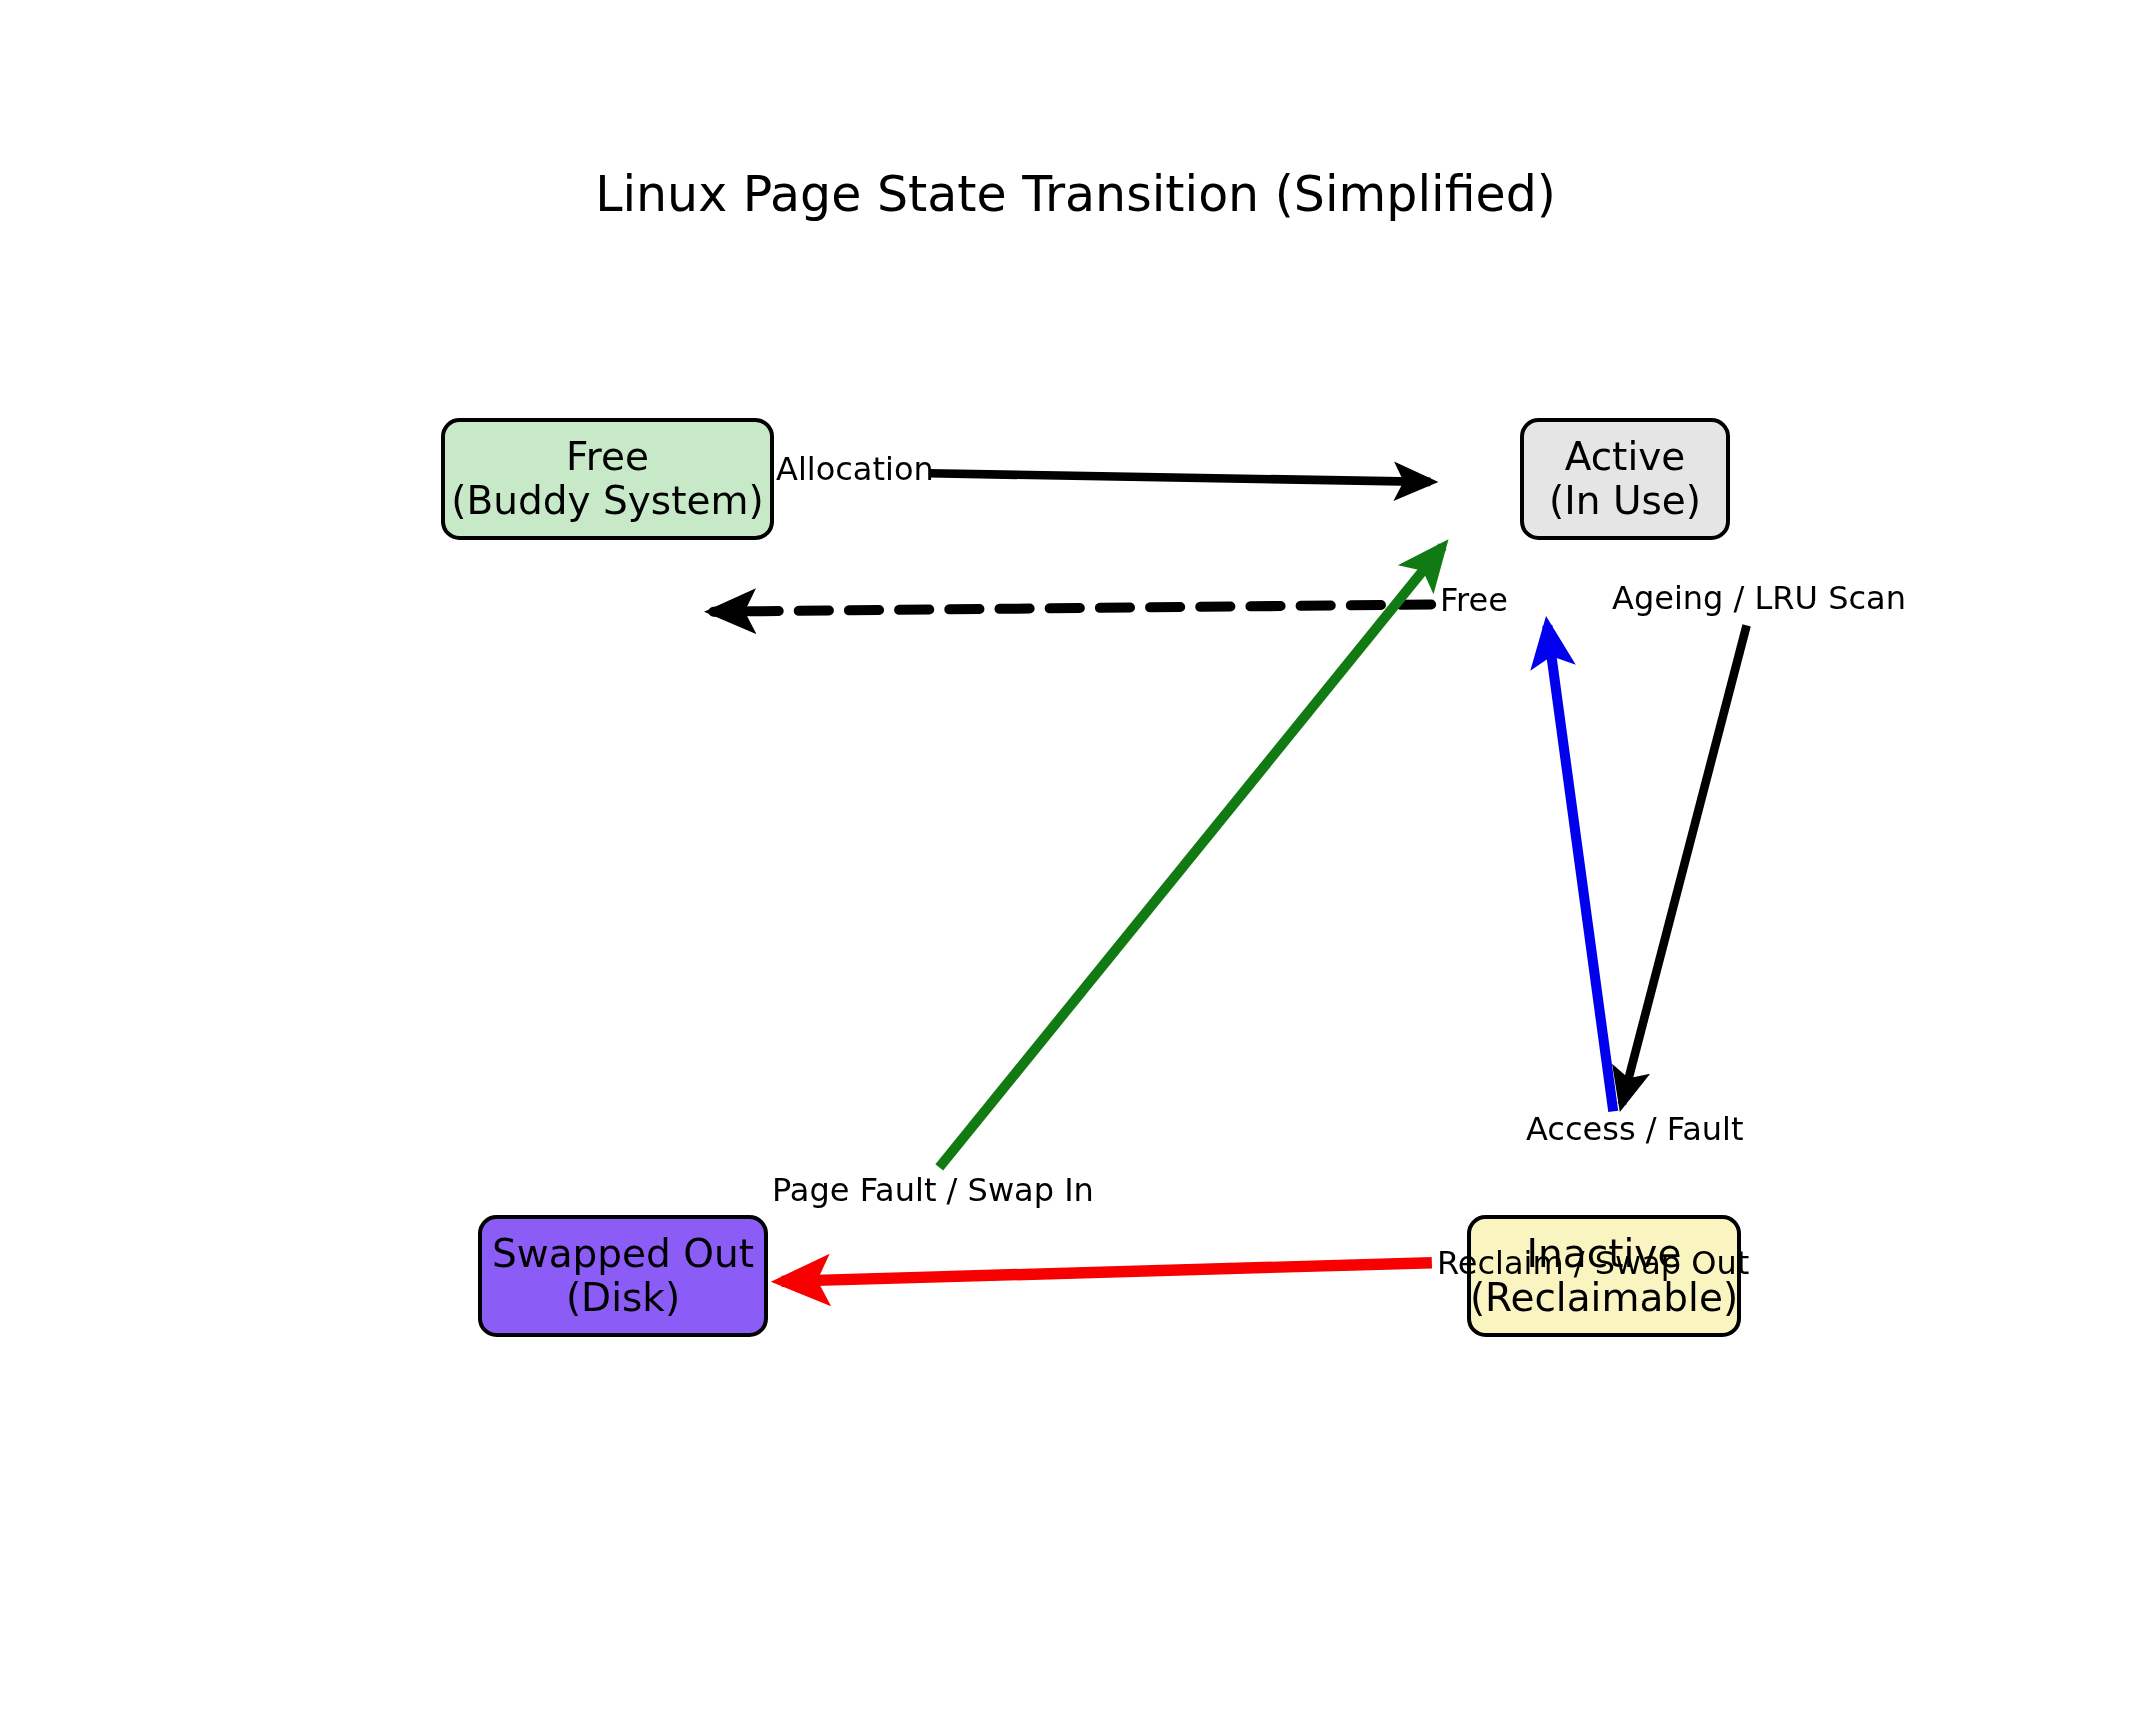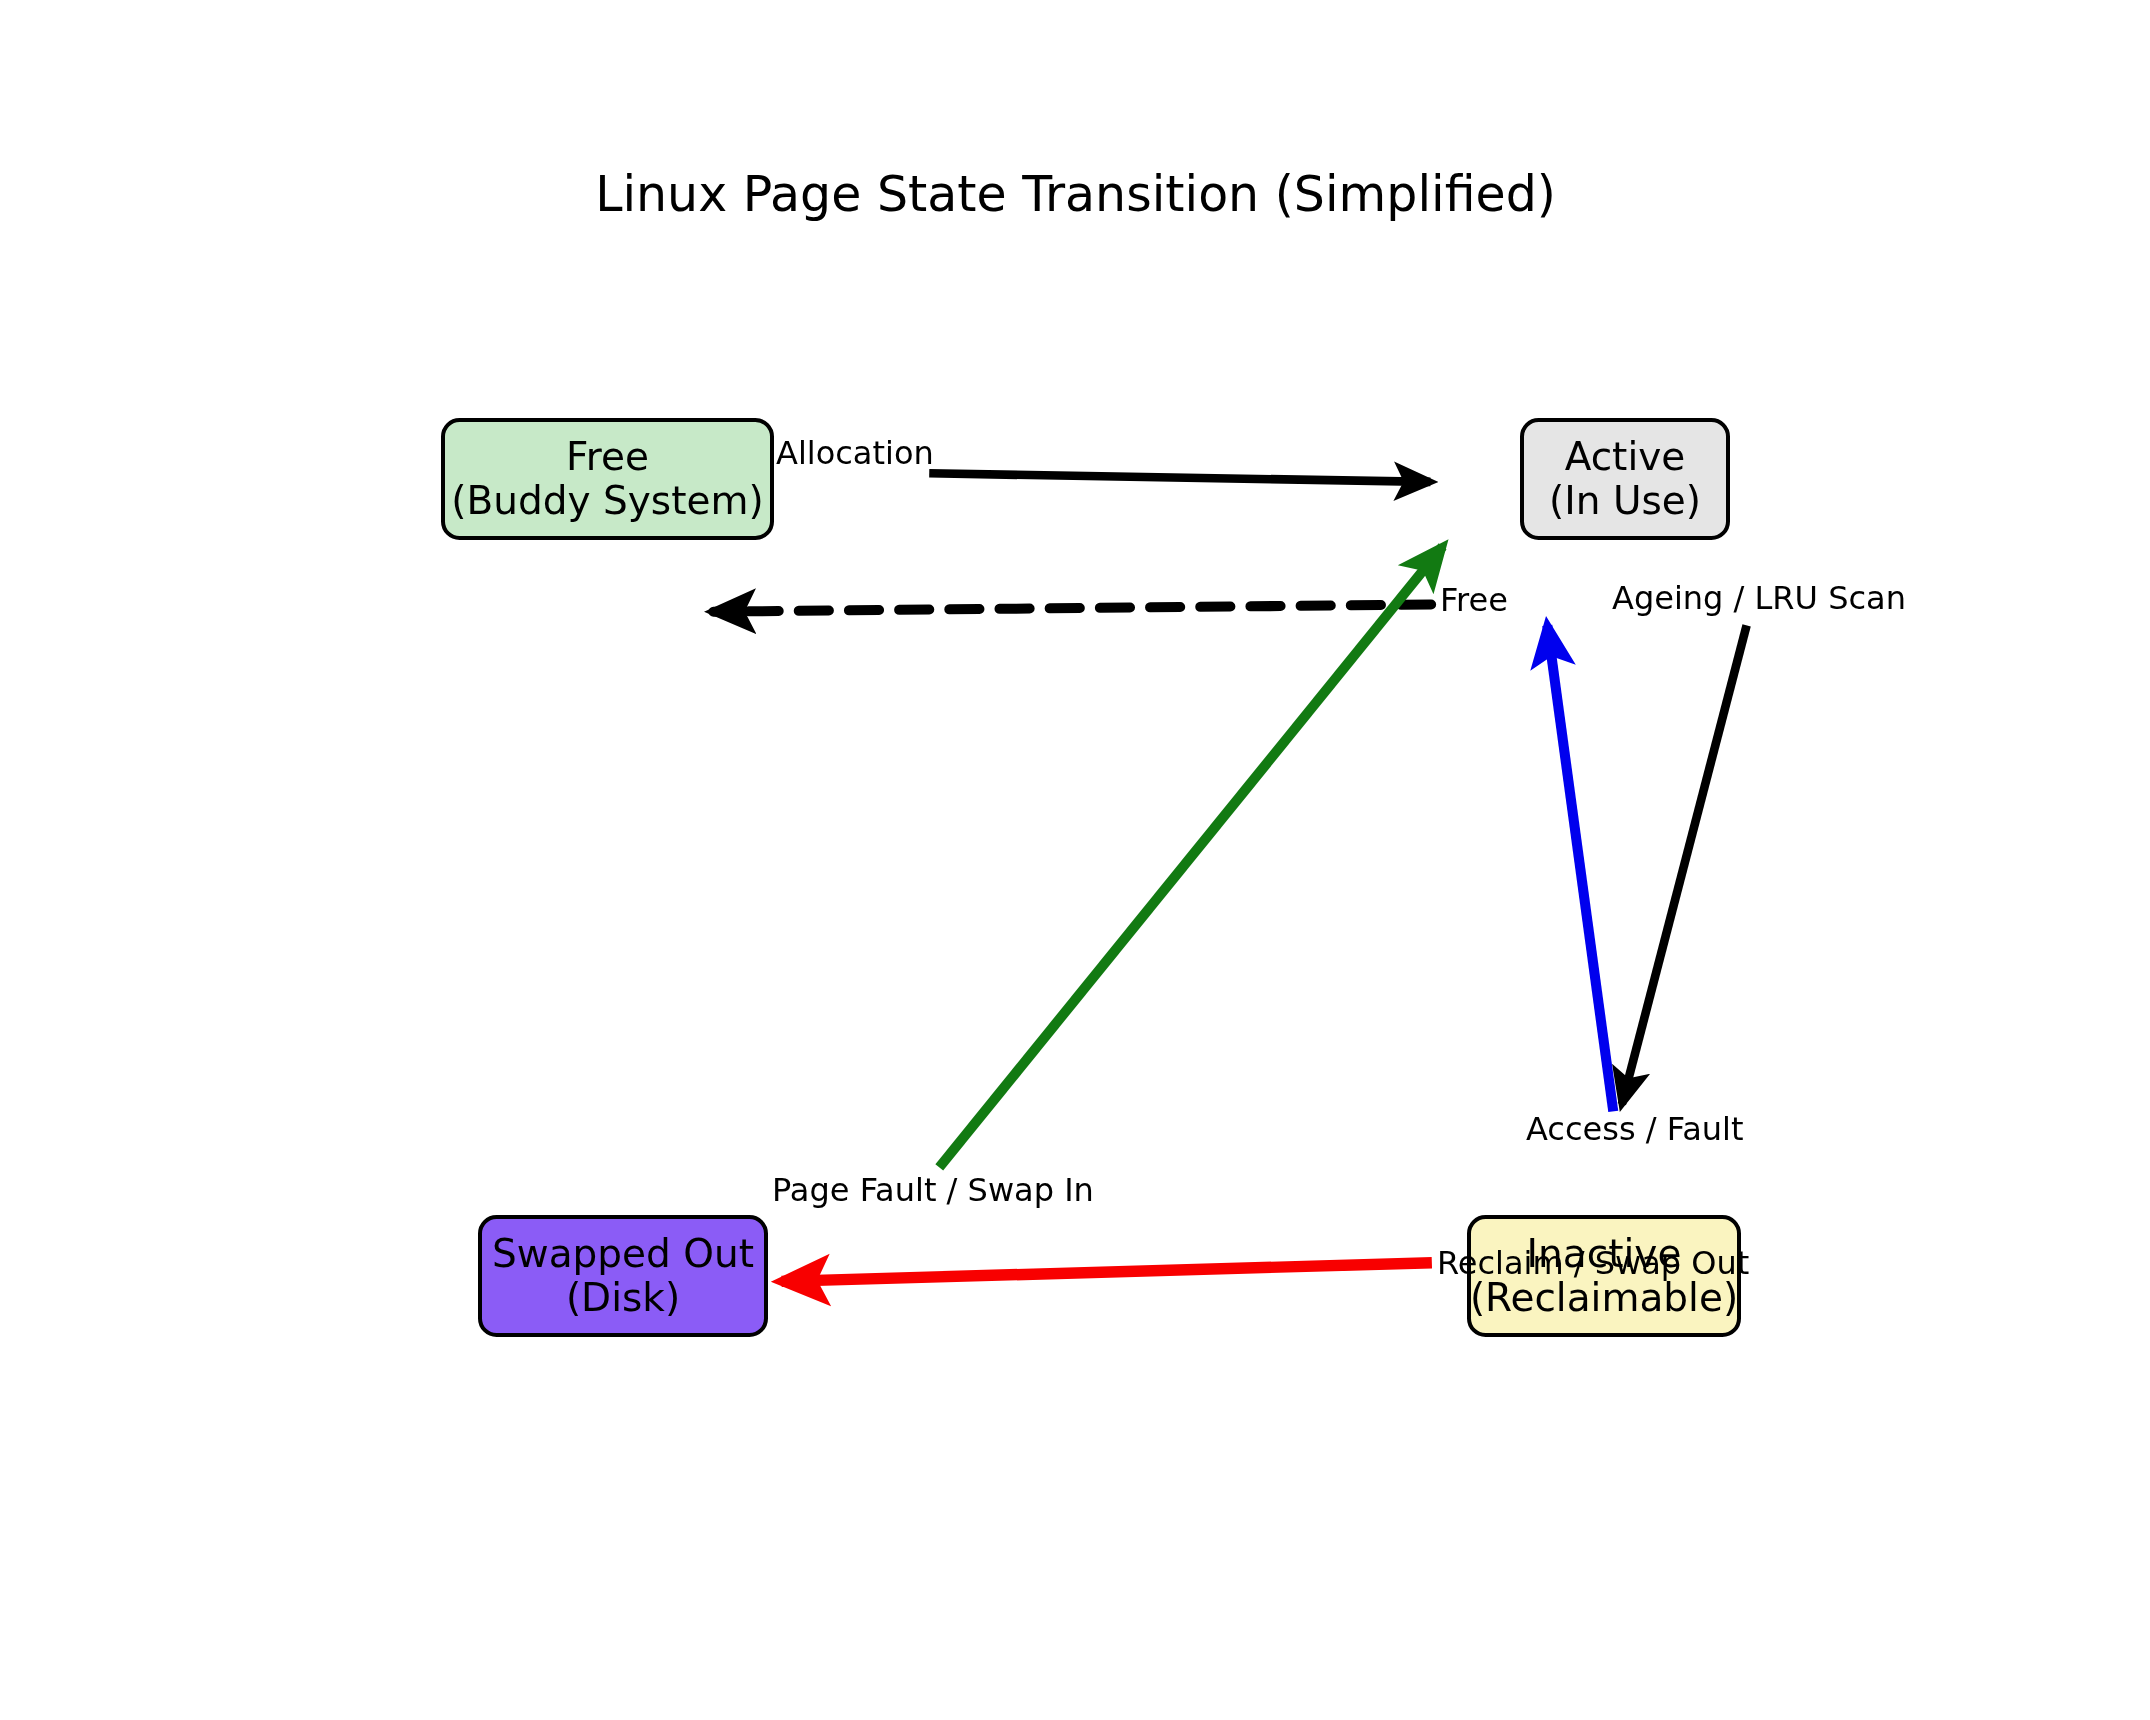--- a/index.html
+++ b/index.html
@@ -64,21 +64,21 @@
     height: 1721px;
     pointer-events: none;
   }
   .edge-label {
     position: absolute;
     font-size: 32px;
     color: #000000;
     white-space: nowrap;
     font-family: "DejaVu Sans", sans-serif;
   }
-  #label-allocation   { left: 776px; top: 434px; }
+  #label-allocation   { left: 776px; top: 450px; }
   #label-free-edge    { left: 1440px; top: 581px; }
   #label-ageing       { left: 1612px; top: 579px; }
   #label-access-fault { left: 1526px; top: 1110px; }
   #label-pagefault    { left: 772px; top: 1171px; text-align: center; }
   #label-reclaim      { left: 1437px; top: 1244px; }
 </style>
 </head>
 <body>
 
 <div id="canvas">

